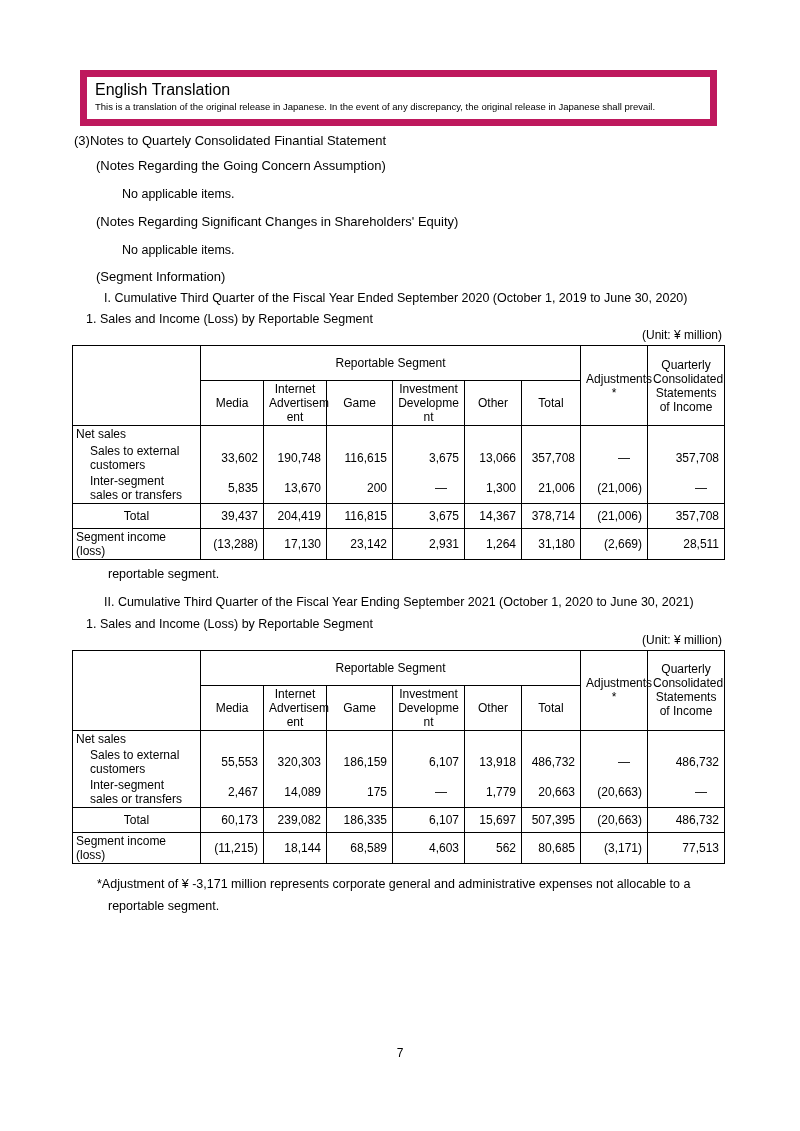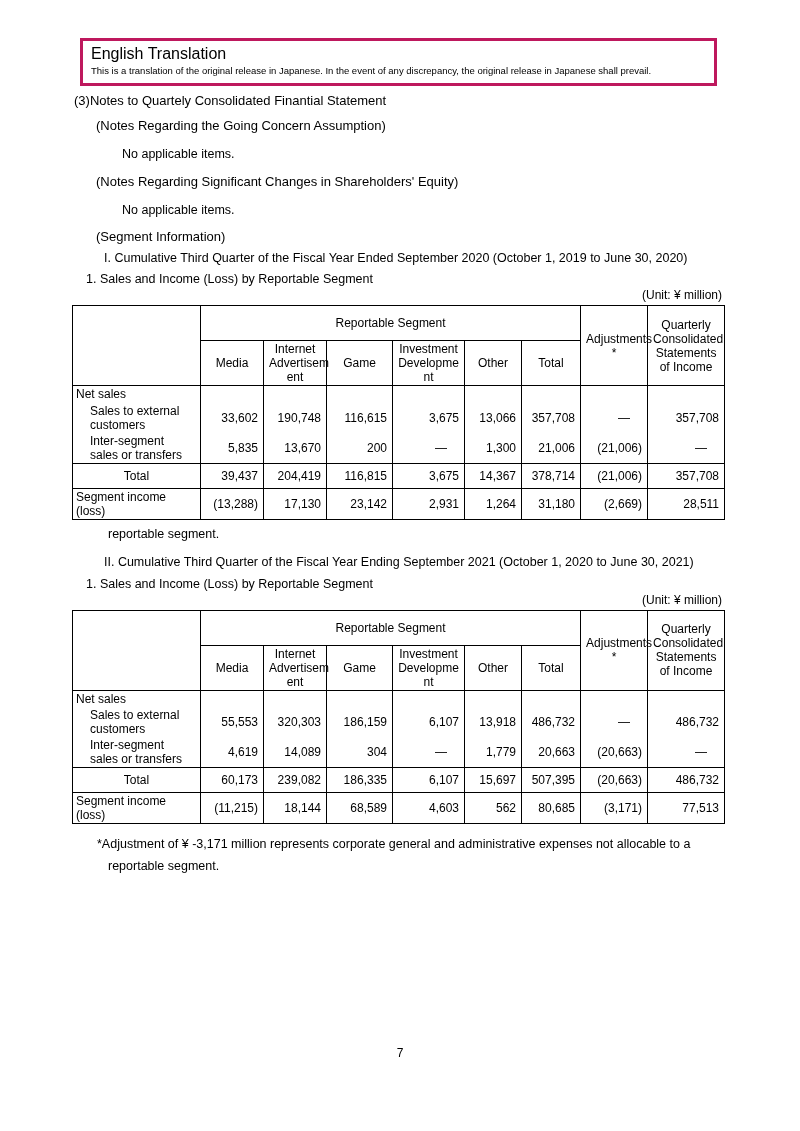--- a/index.html
+++ b/index.html
@@ -1,20 +1,20 @@
 <!DOCTYPE html>
 <html><head>
 <meta charset="utf-8">
 <style>
   * { margin: 0; padding: 0; box-sizing: border-box; }
   html, body { background: #fff; }
   body { font-family: "Liberation Sans", "DejaVu Sans", sans-serif; color: #000; }
   .page { position: relative; width: 800px; height: 1131px; background: #fff; overflow: hidden; }
 
-  .translation-box { margin: 38px 0 0 80px; width: 637px; border: 3px solid #be185d; padding: 3px 10px 6px 8px; }
+  .translation-box { margin: 70px 0 0 80px; width: 637px; border: 7px solid #be185d; padding: 3px 10px 6px 8px; }
   .translation-title { font-size: 16px; line-height: 20px; }
   .translation-disclaimer { font-size: 9.5px; line-height: 13px; white-space: nowrap; }
 
   .h13 { font-size: 13px; line-height: 17px; white-space: nowrap; }
   .h12 { font-size: 12.5px; line-height: 16px; white-space: nowrap; }
   .notes-heading { margin: 6px 0 0 74px; }
   .sub-title { margin-left: 96px; }
   .mt8 { margin-top: 8px; } .mt3 { margin-top: 12px; } .mt11 { margin-top: 11px; }
   .mt10 { margin-top: 10px; } .mt5 { margin-top: 5px; } .mt6 { margin-top: 6px; } .mt12 { margin-top: 12px; }
   .body-line { margin-left: 122px; }
@@ -215,23 +215,23 @@
       <td class="num bt0 bb0">320,303</td>
       <td class="num bt0 bb0">186,159</td>
       <td class="num bt0 bb0">6,107</td>
       <td class="num bt0 bb0">13,918</td>
       <td class="num bt0 bb0">486,732</td>
       <td class="num dash bt0 bb0">—</td>
       <td class="num bt0 bb0">486,732</td>
     </tr>
     <tr class="r-sub">
       <td class="lbl indent bt0">Inter-segment sales or transfers</td>
-      <td class="num bt0">4,619</td>
+      <td class="num bt0">2,467</td>
       <td class="num bt0">14,089</td>
-      <td class="num bt0">304</td>
+      <td class="num bt0">175</td>
       <td class="num dash bt0">—</td>
       <td class="num bt0">1,779</td>
       <td class="num bt0">20,663</td>
       <td class="num bt0">(20,663)</td>
       <td class="num dash bt0">—</td>
     </tr>
     <tr class="r-total">
       <td class="ctr">Total</td>
       <td class="num">60,173</td>
       <td class="num">239,082</td>

